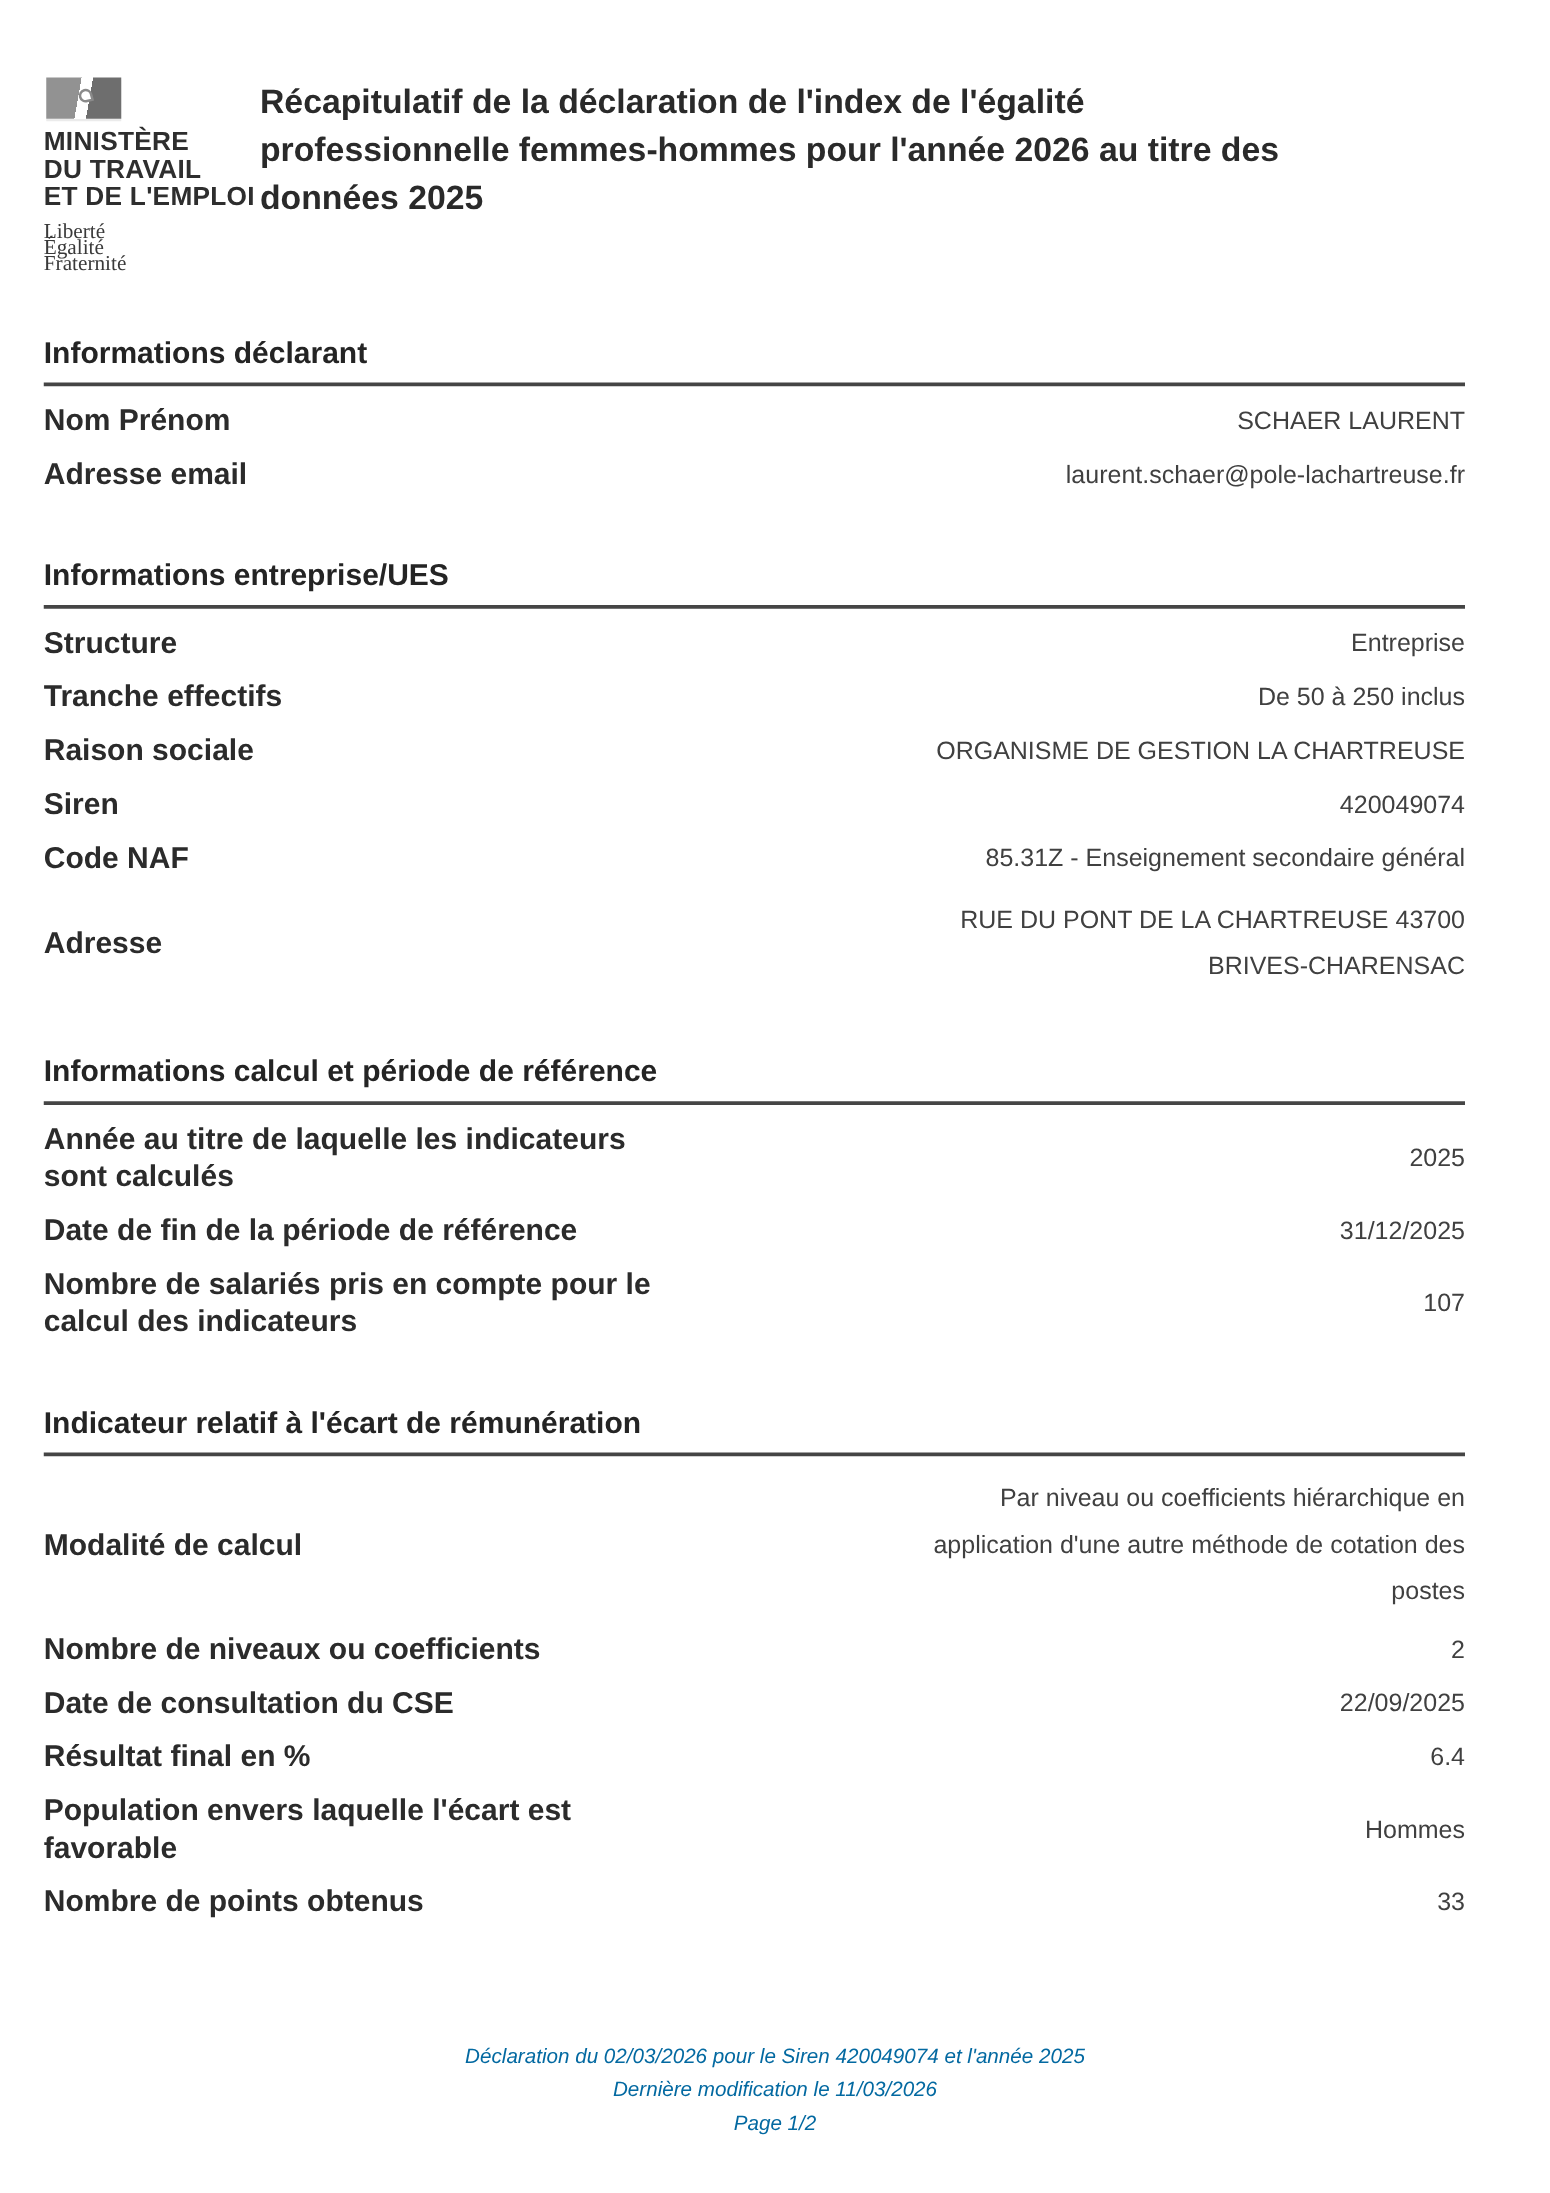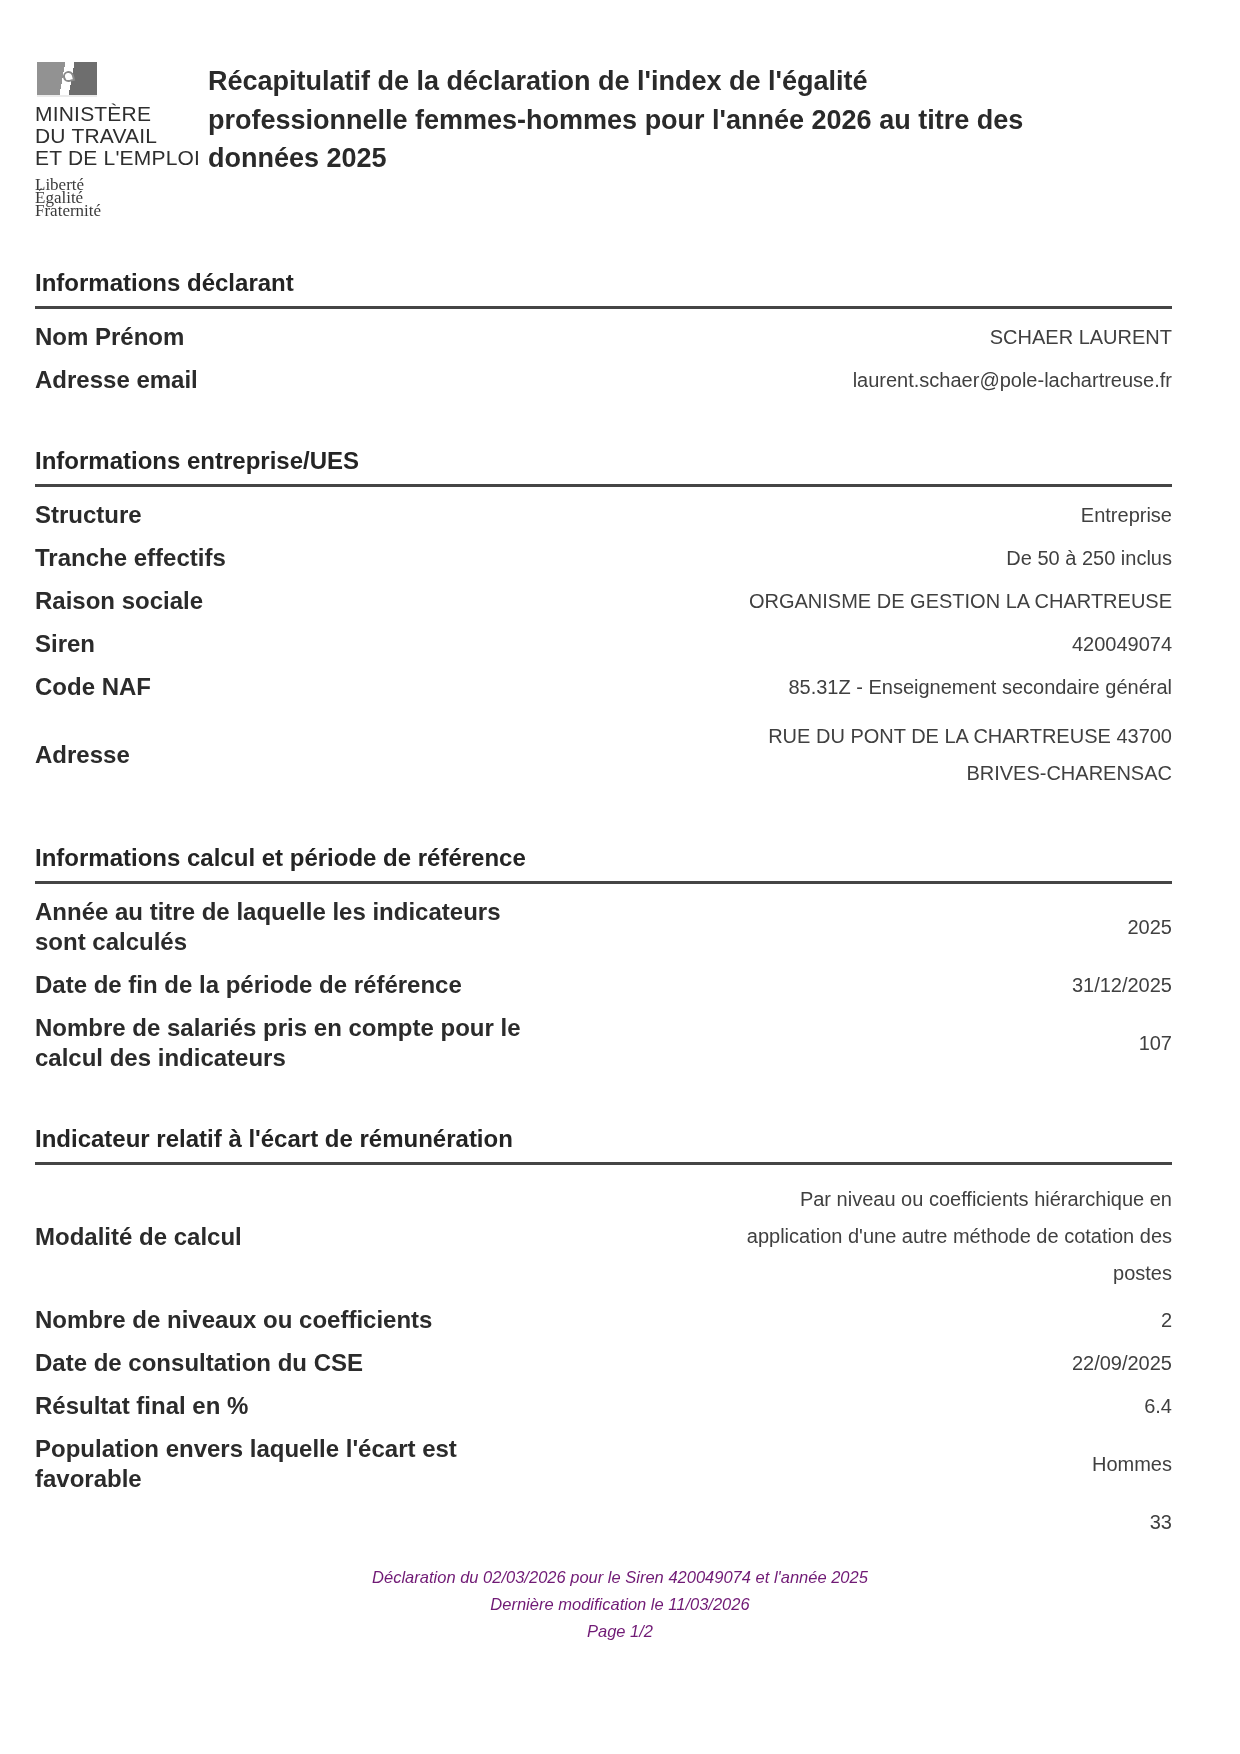--- a/index.html
+++ b/index.html
@@ -21,21 +21,21 @@
     background:linear-gradient(100deg,#929292 0 43%,#ffffff 43% 57%,#6e6e6e 57% 100%);
     box-shadow:0 2px 0 rgba(0,0,0,0.08);
   }
   .flag::after{
     content:"";position:absolute;left:26px;top:9px;width:7px;height:7px;
     border:2px solid #8a8a8a;border-radius:50% 50% 0 50%;background:#fff;
     transform:rotate(-15deg);
   }
   .ministry{
     margin-top:8px;
-    font-size:21px;font-weight:400;line-height:22px;
+    font-size:21px;font-weight:700;line-height:22px;
     color:#2e2e2e;letter-spacing:0.2px;
   }
   .motto{
     margin-top:9px;
     font-family:"Liberation Serif",serif;
     font-size:17px;line-height:13px;color:#3a3a3a;
   }
   .doc-title{
     flex:1;max-width:832px;
     margin-top:0;
@@ -60,23 +60,23 @@
     width:520px;flex:0 0 520px;
   }
   .row-value{
     font-weight:400;font-size:20px;line-height:30px;color:#404040;
     text-align:right;flex:1;
   }
   .row-value.multiline{line-height:37px;}
   .row.tall{margin-top:16px;}
   
   .footer{
-    position:absolute;left:0;right:0;top:1564px;
+    position:absolute;left:0;right:0;top:1632px;
     text-align:center;
-    font-style:italic;font-size:16.5px;line-height:27px;color:#701a75;
+    font-style:italic;font-size:16.5px;line-height:27px;color:#0369a1;
   }
 </style>
 </head>
 <body>
 
 <div class="page">
 
   <div class="header">
     <div class="logo-block">
       <div class="flag"></div>
@@ -180,20 +180,21 @@
       </div>
       <div class="row">
         <div class="row-label">Résultat final en %</div>
         <div class="row-value">6.4</div>
       </div>
       <div class="row">
         <div class="row-label">Population envers laquelle l'écart est favorable</div>
         <div class="row-value">Hommes</div>
       </div>
       <div class="row">
+        <div class="row-label">Nombre de points obtenus</div>
         <div class="row-value">33</div>
       </div>
     </div>
   </div>
 
   <div class="footer">
     <div>Déclaration du 02/03/2026 pour le Siren 420049074 et l'année 2025</div>
     <div>Dernière modification le 11/03/2026</div>
     <div>Page 1/2</div>
   </div>

